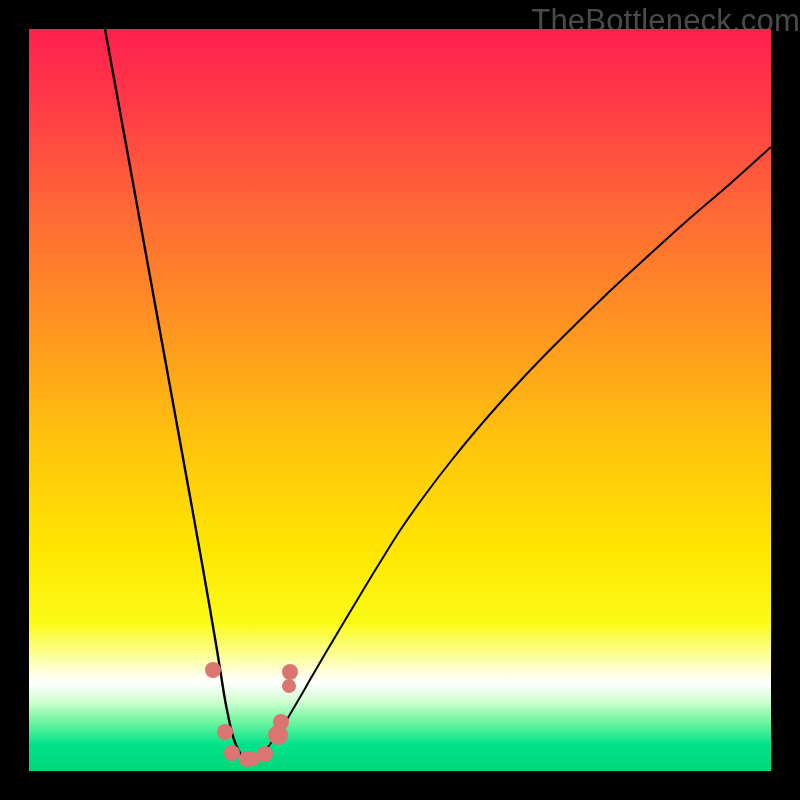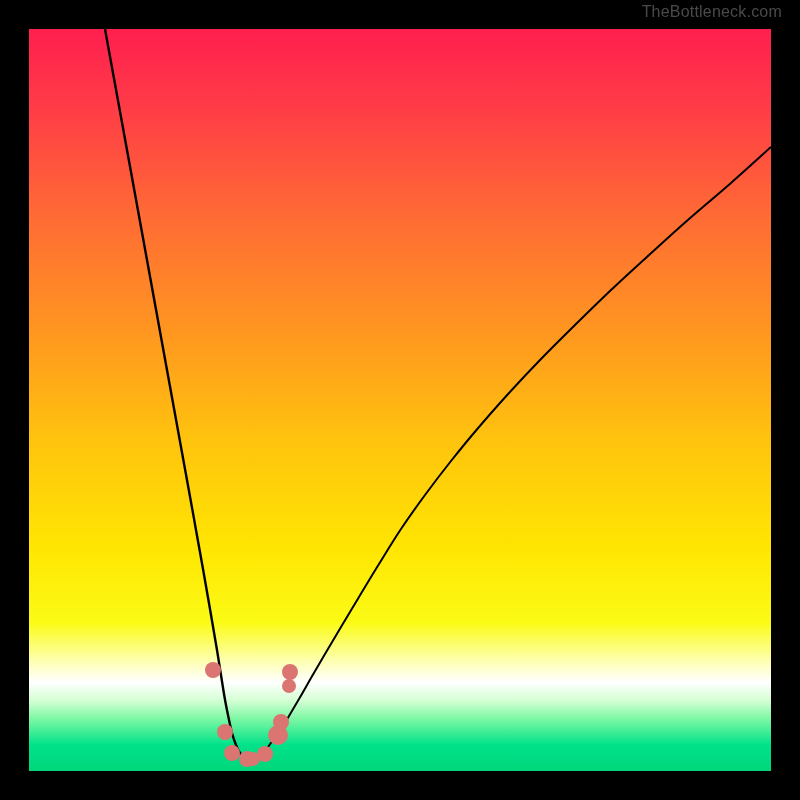--- a/index.html
+++ b/index.html
@@ -21,23 +21,23 @@
     position: absolute;
     left: 29px;
     top: 29px;
     width: 742px;
     height: 742px;
     overflow: hidden;
   }
   .watermark {
     position: absolute;
     top: 3px;
-    right: 18px;
+    right: 0;
     color: #4a4a4a;
-    font-size: 16px;
+    font-size: 31px;
     font-weight: 500;
     letter-spacing: 0.2px;
   }
   .dot {
     position: absolute;
     border-radius: 50%;
     background: #da7571;
     transform: translate(-50%, -50%);
   }
 </style>

